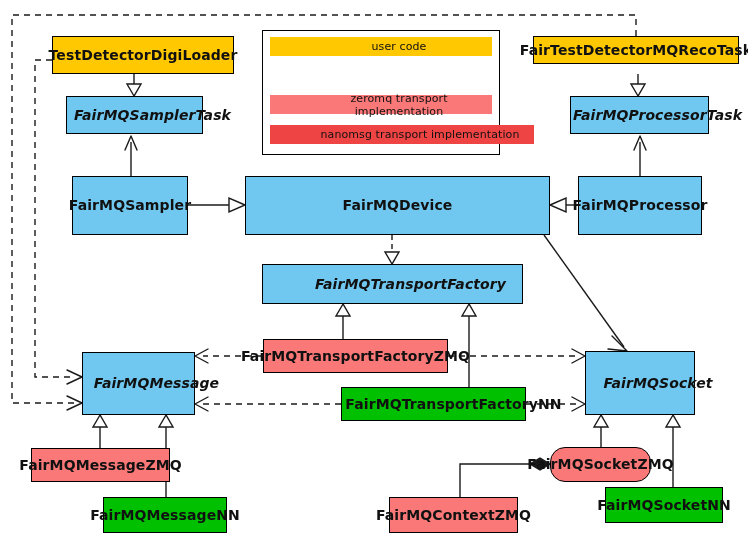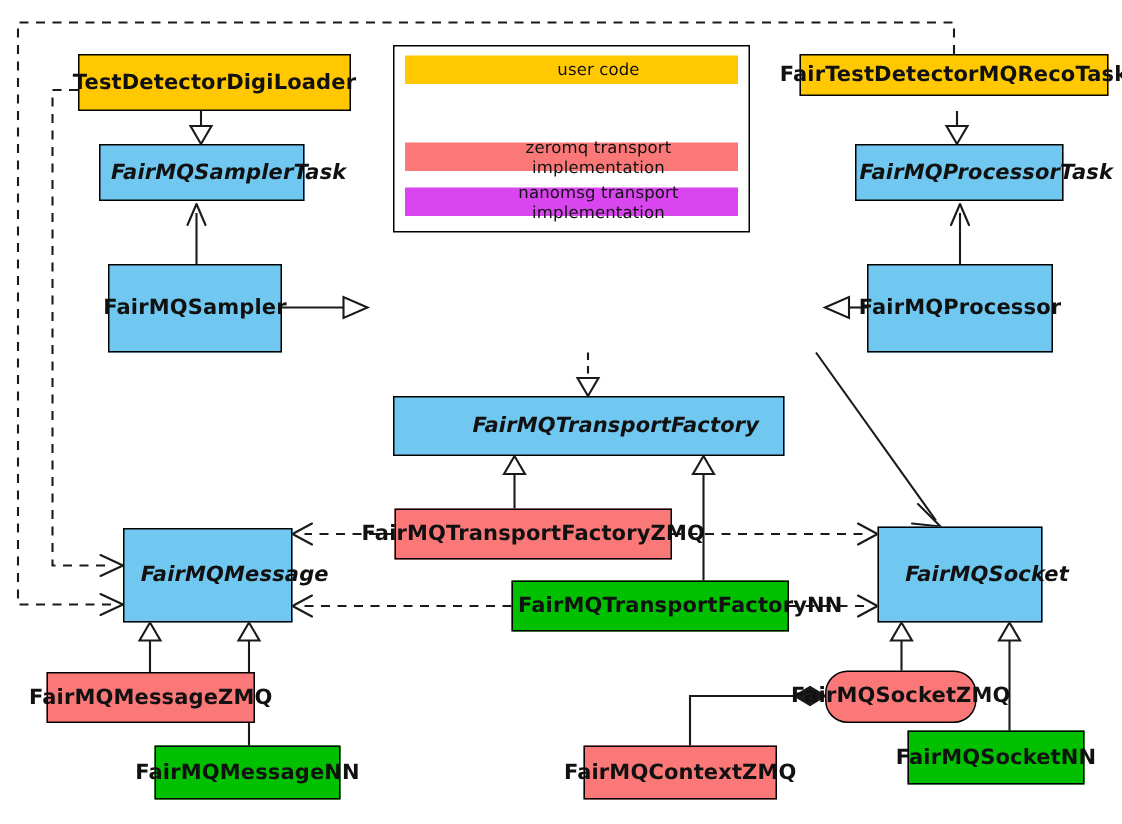--- a/index.html
+++ b/index.html
@@ -136,36 +136,39 @@
   </svg>
 
   <div class="legend-frame" style="left:262px; top:30px; width:238px; height:125px;"></div>
 
   <div class="legend-row" style="left:270px; top:37px; width:222px; height:19px; background:#FFC800;">
     <span>user code</span>
   </div>
   <div class="legend-row" style="left:270px; top:95px; width:222px; height:19px; background:#FA7878;">
     <span>zeromq transport implementation</span>
   </div>
-  <div class="legend-row" style="left:270px; top:125px; width:222px; height:19px; background:#d946ef;">
+  <div class="legend-row" style="left:270px; top:125px; width:264px; height:19px; background:#ef4444;">
     <span>nanomsg transport implementation</span>
   </div>
 
   <div class="node-box" style="left:52px; top:36px; width:182px; height:38px; background:#FFC800;">
     <span>TestDetectorDigiLoader</span>
   </div>
 
   <div class="node-box abstract" style="left:66px; top:96px; width:137px; height:38px; background:#70C8F0;">
     <span>FairMQSamplerTask</span>
   </div>
 
   <div class="node-box" style="left:72px; top:176px; width:116px; height:59px; background:#70C8F0;">
     <span>FairMQSampler</span>
   </div>
 
+  <div class="node-box" style="left:245px; top:176px; width:305px; height:59px; background:#70C8F0;">
+    <span>FairMQDevice</span>
+  </div>
 
   <div class="node-box" style="left:533px; top:36px; width:206px; height:28px; background:#FFC800;">
     <span>FairTestDetectorMQRecoTask</span>
   </div>
 
   <div class="node-box abstract" style="left:570px; top:96px; width:139px; height:38px; background:#70C8F0;">
     <span>FairMQProcessorTask</span>
   </div>
 
   <div class="node-box" style="left:578px; top:176px; width:124px; height:59px; background:#70C8F0;">

